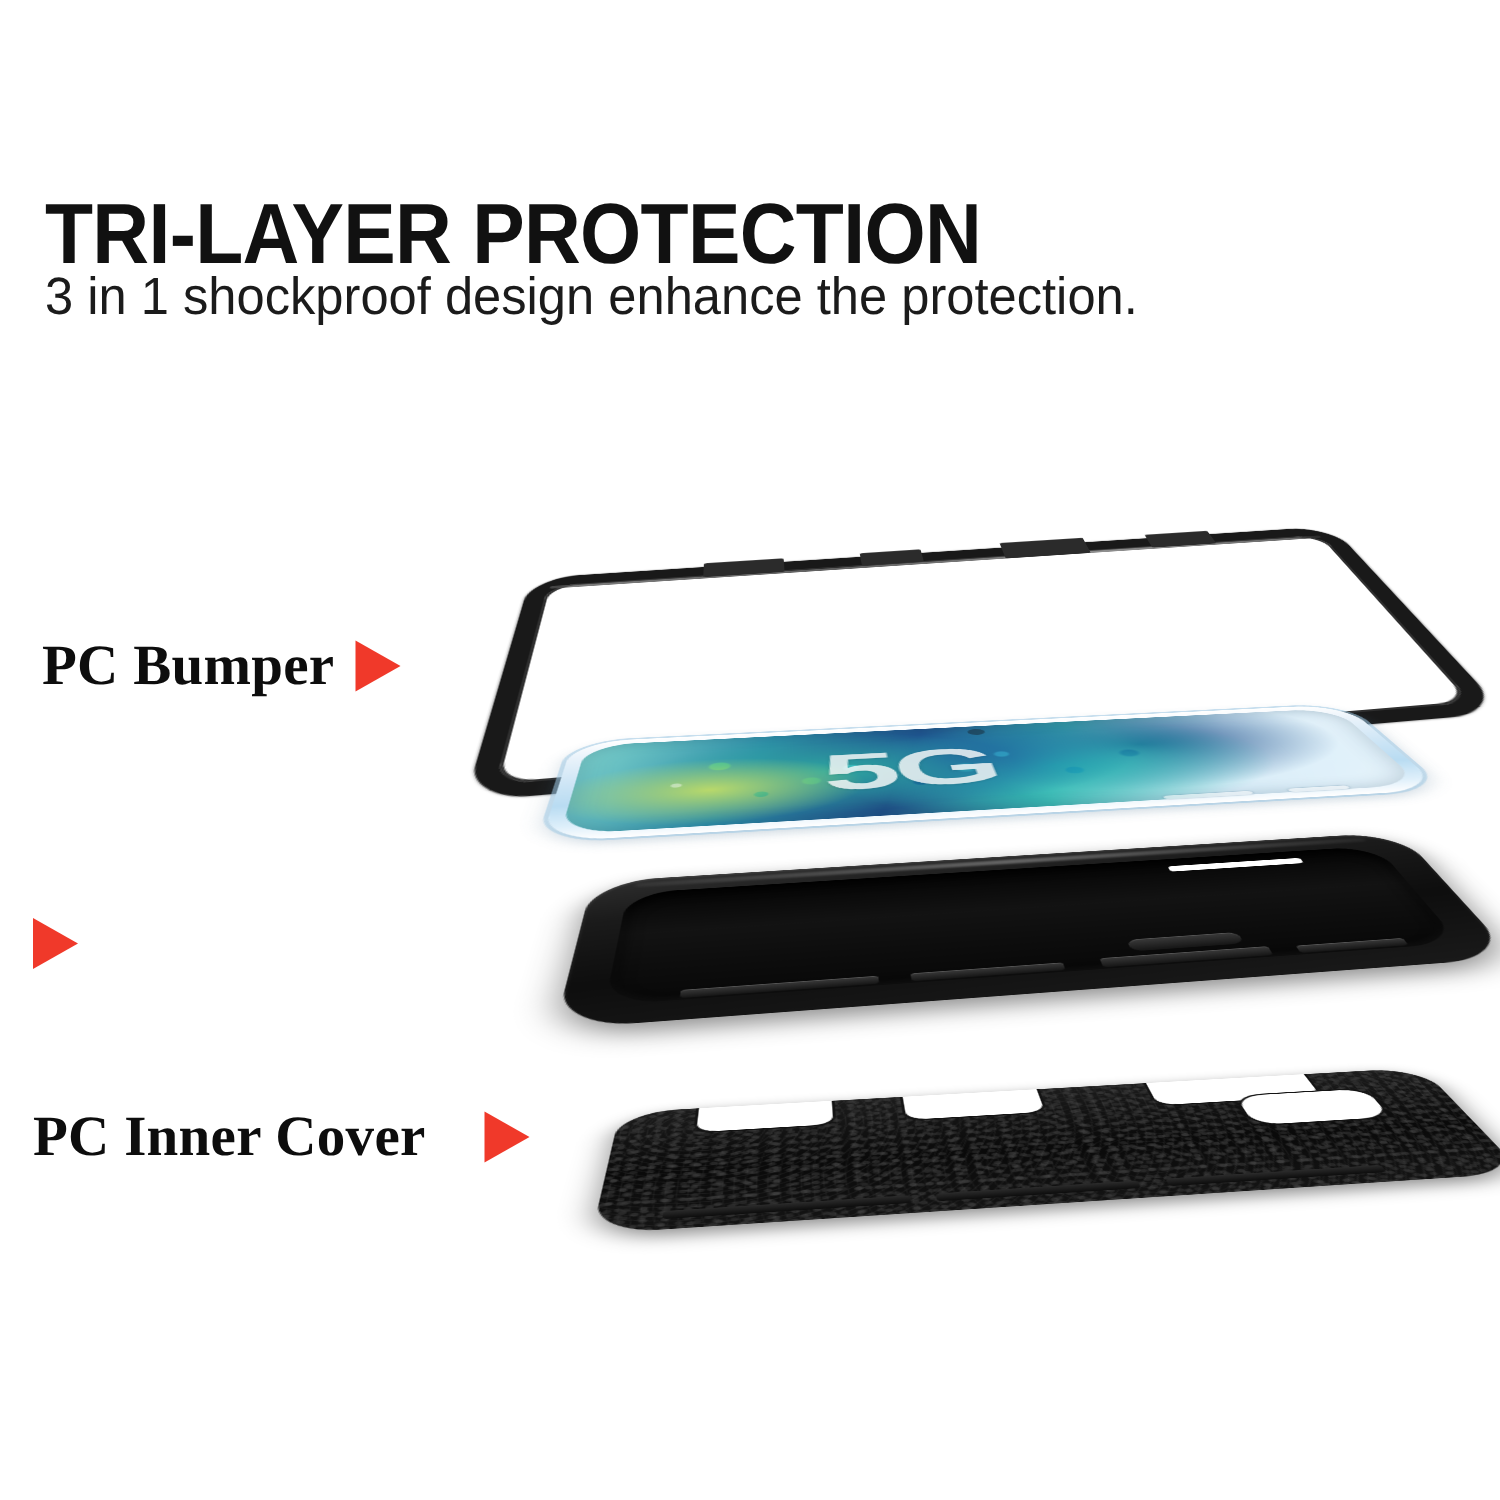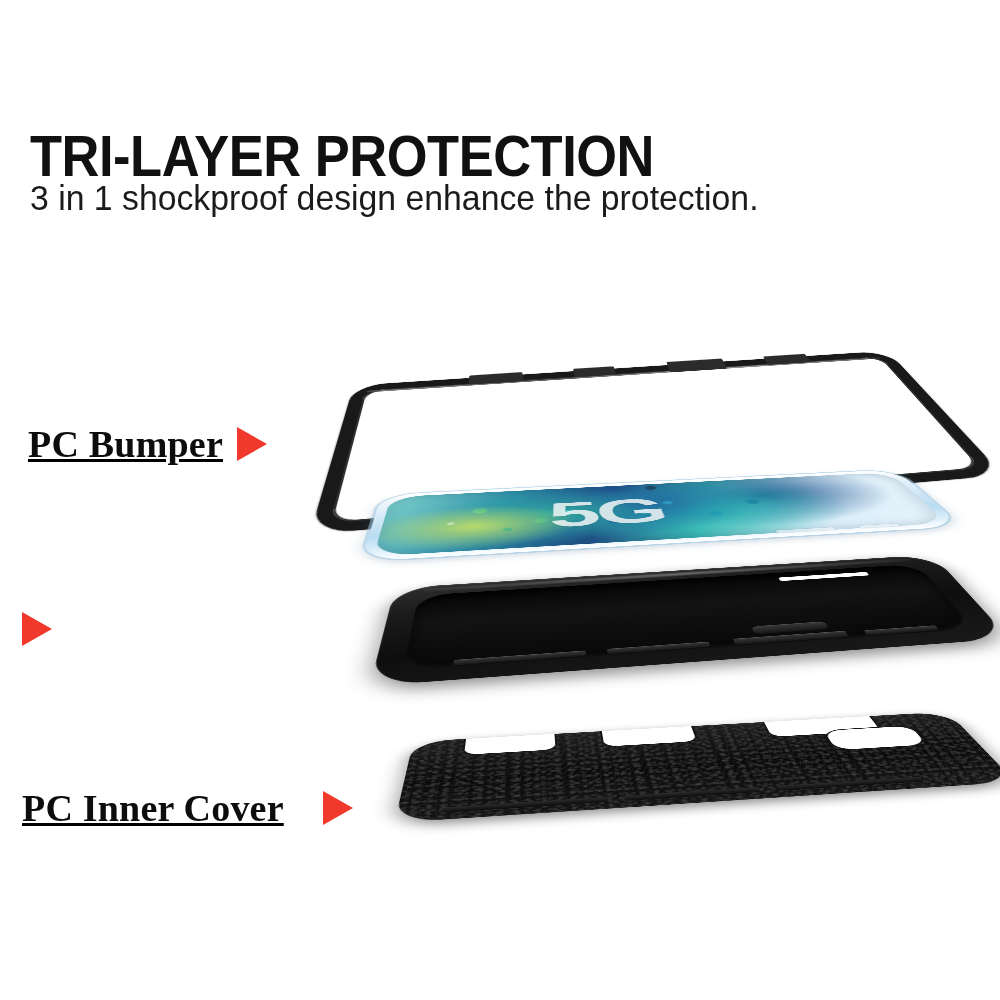--- a/index.html
+++ b/index.html
@@ -53,41 +53,40 @@
     white-space: nowrap;
   }
 
   
   .label-row {
     position: absolute;
     display: flex;
     align-items: center;
     gap: 14px;
     white-space: nowrap;
-    text-decoration: underline;
   }
   .label-text {
     font-family: "Liberation Serif", serif;
     font-weight: bold;
     font-size: 38px;
     color: #0d0d0d;
     letter-spacing: 0.2px;
   }
   .arrow {
     width: 0;
     height: 0;
     border-top: 17px solid transparent;
     border-bottom: 17px solid transparent;
     border-left: 30px solid #f0392a;
     display: block;
   }
 
   .row-bumper { left: 28px; top: 422px; }
   .row-silicone { left: 22px; top: 612px; }
-  .row-inner { left: 22px; top: 786px; gap: 39px; }
+  .row-inner { left: 22px; top: 736px; gap: 39px; }
 
   
   .art { position: absolute; inset: 0; pointer-events: none; }
 
   
   .bumper-wrap {
     position: absolute;
     left: 352px;
     top: 322px;
     width: 580px;

